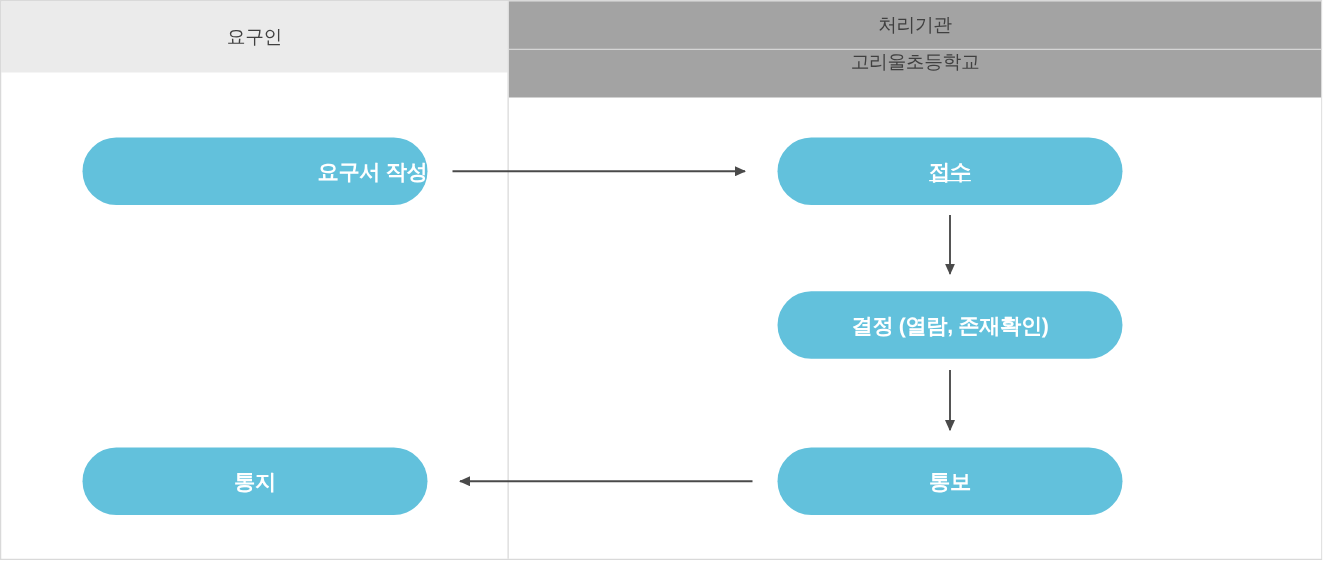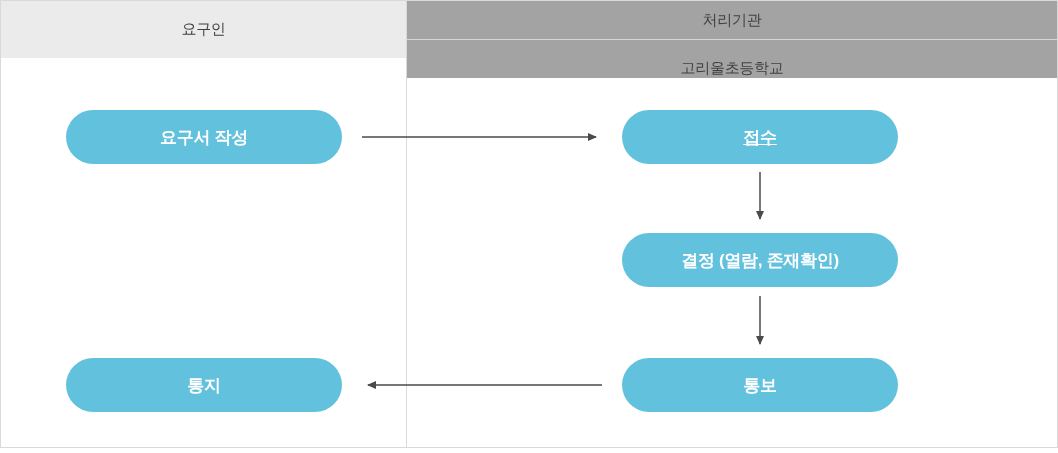--- a/index.html
+++ b/index.html
@@ -19,31 +19,31 @@
   .lane-header-right{
     position:absolute;left:407px;top:1px;width:650px;height:77px;
     background:#a3a3a3;display:flex;flex-direction:column;
     color:#404040;font-size:15px;letter-spacing:-0.3px;
   }
   .lane-header-right .row-top{
     height:38px;display:flex;align-items:center;justify-content:center;
   }
   .lane-header-right .row-sub{
     flex:1;border-top:1px solid #d5d5d5;
-    display:flex;align-items:flex-end;justify-content:center;
+    display:flex;align-items:flex-start;justify-content:center;
   }
   .v-divider{
     position:absolute;left:406px;top:1px;width:1px;height:446px;background:#d9d9d9;
   }
   .pill{
     position:absolute;width:276px;height:54px;border-radius:27px;
     background:#62c1dc;color:#ffffff;font-weight:bold;font-size:17px;
     display:flex;align-items:center;justify-content:center;letter-spacing:-0.3px;
   }
-  .pill-request-write{left:66px;top:110px;}
+  .pill-request-write{left:66px;top:110px;justify-content:flex-end;}
   .pill-receipt{left:622px;top:110px;text-decoration:underline;}
   .pill-decision{left:622px;top:233px;}
   .pill-notify{left:622px;top:358px;}
   .pill-notice{left:66px;top:358px;}
   .arrows{position:absolute;left:0;top:0;pointer-events:none;}
 </style>
 </head>
 <body>
 
 <div class="diagram">

